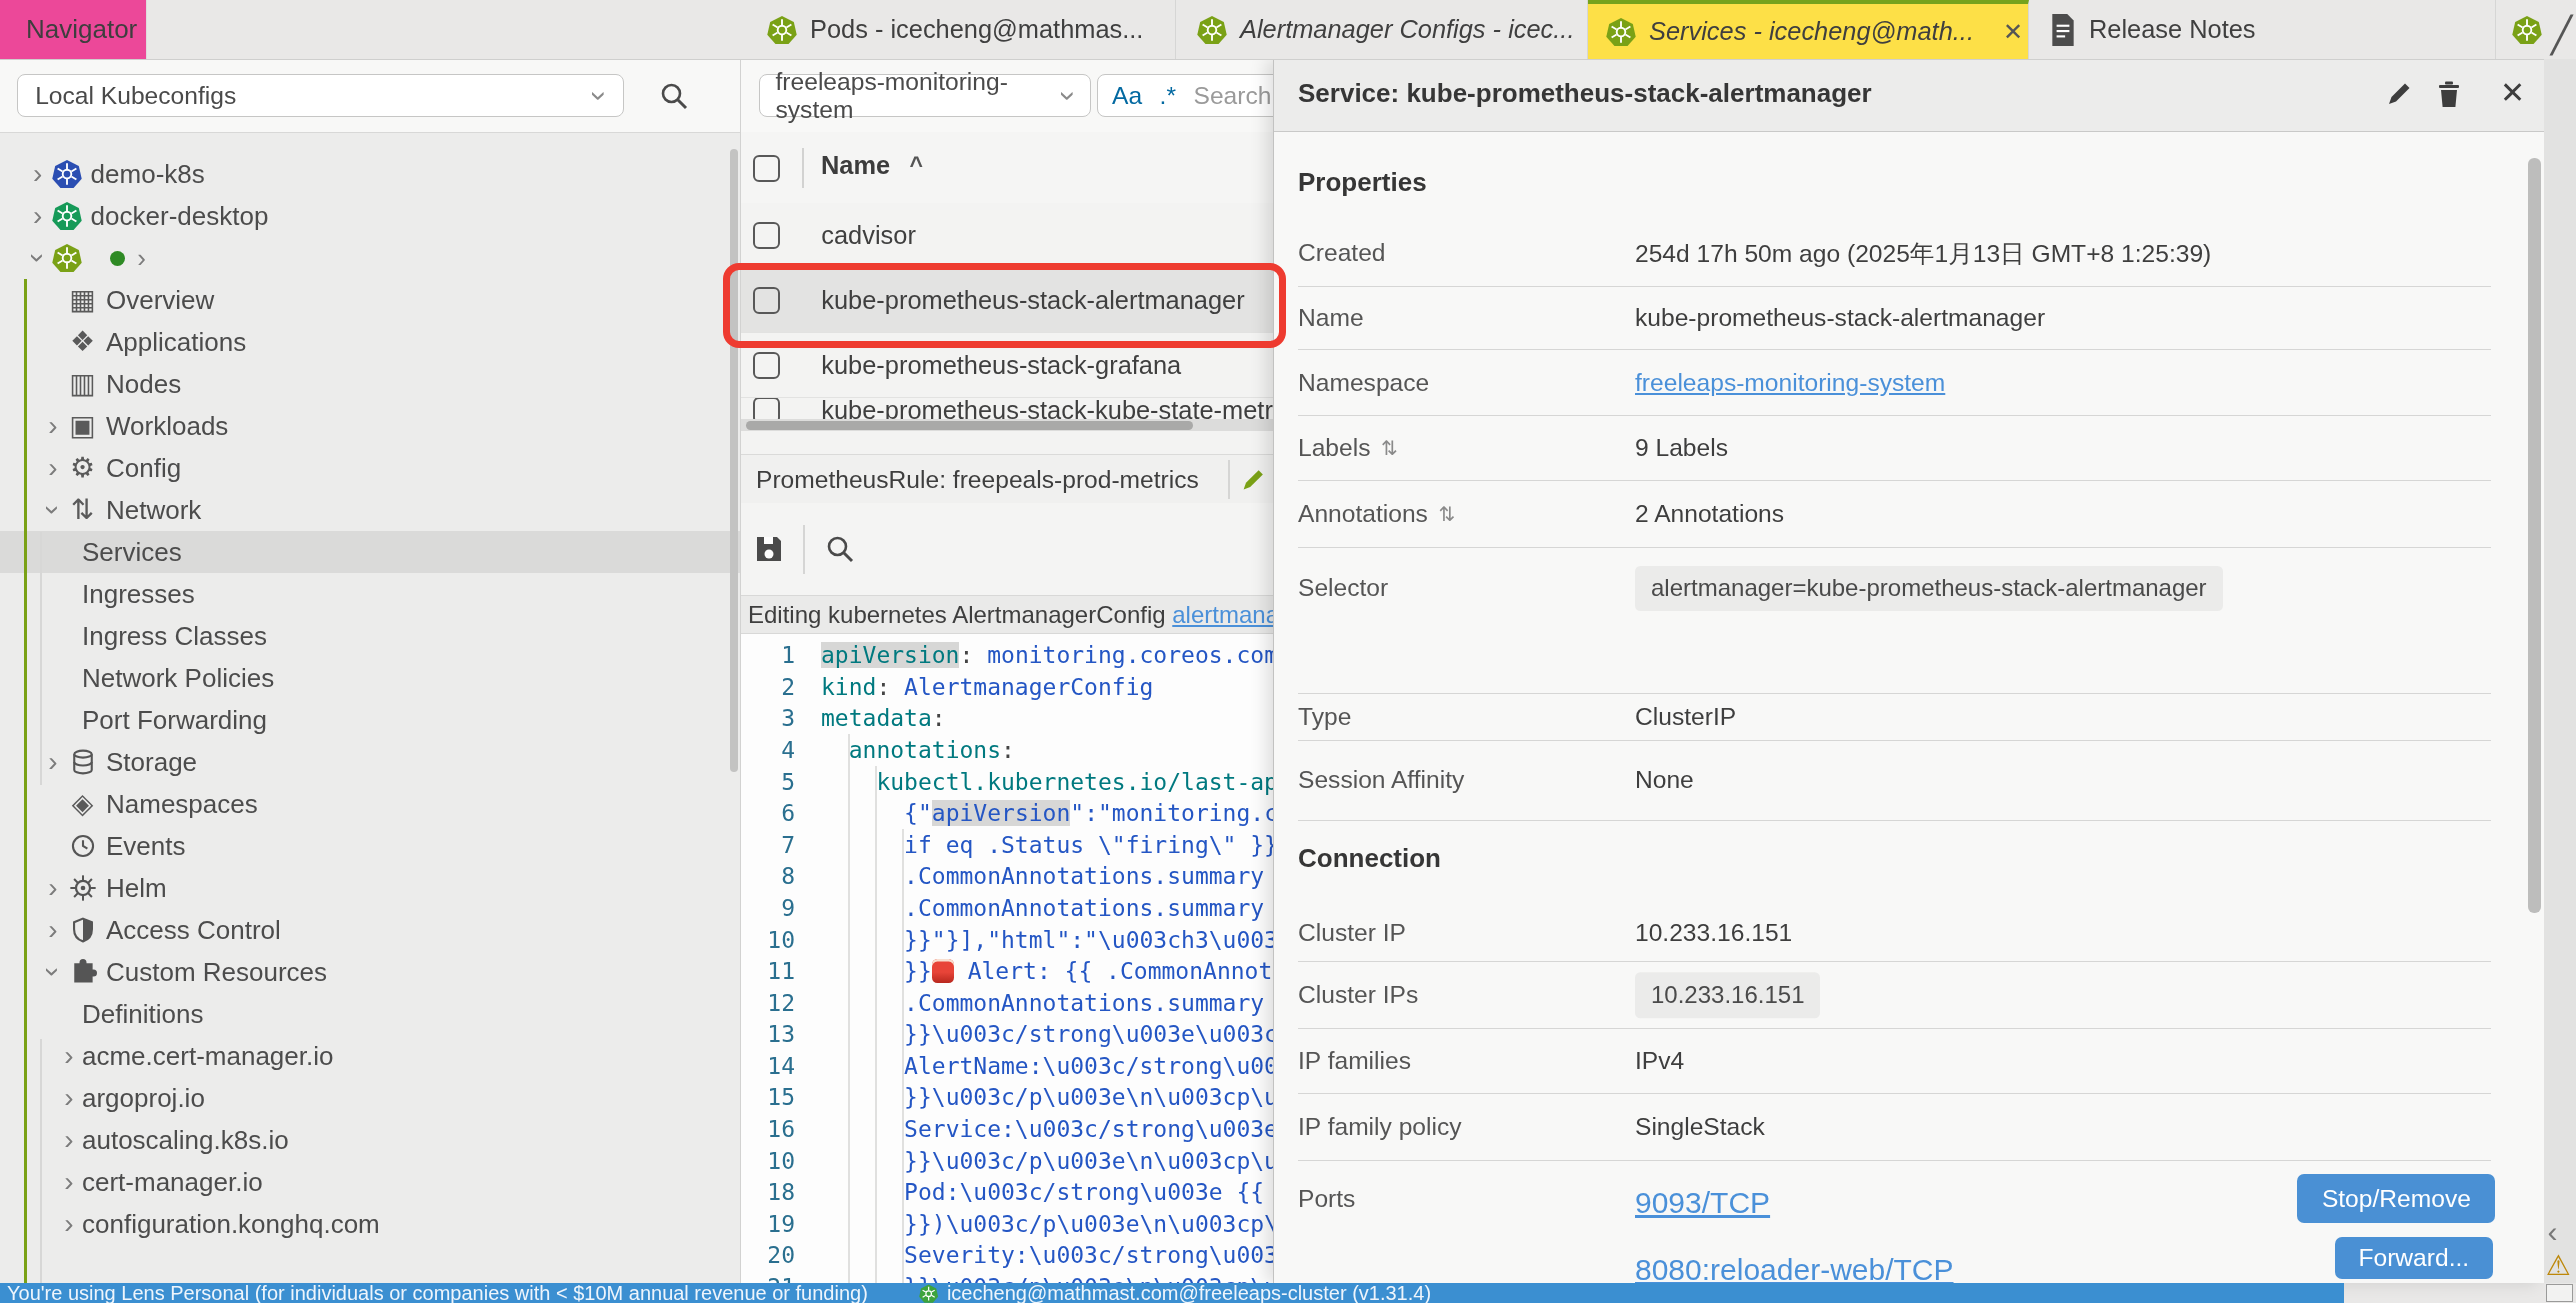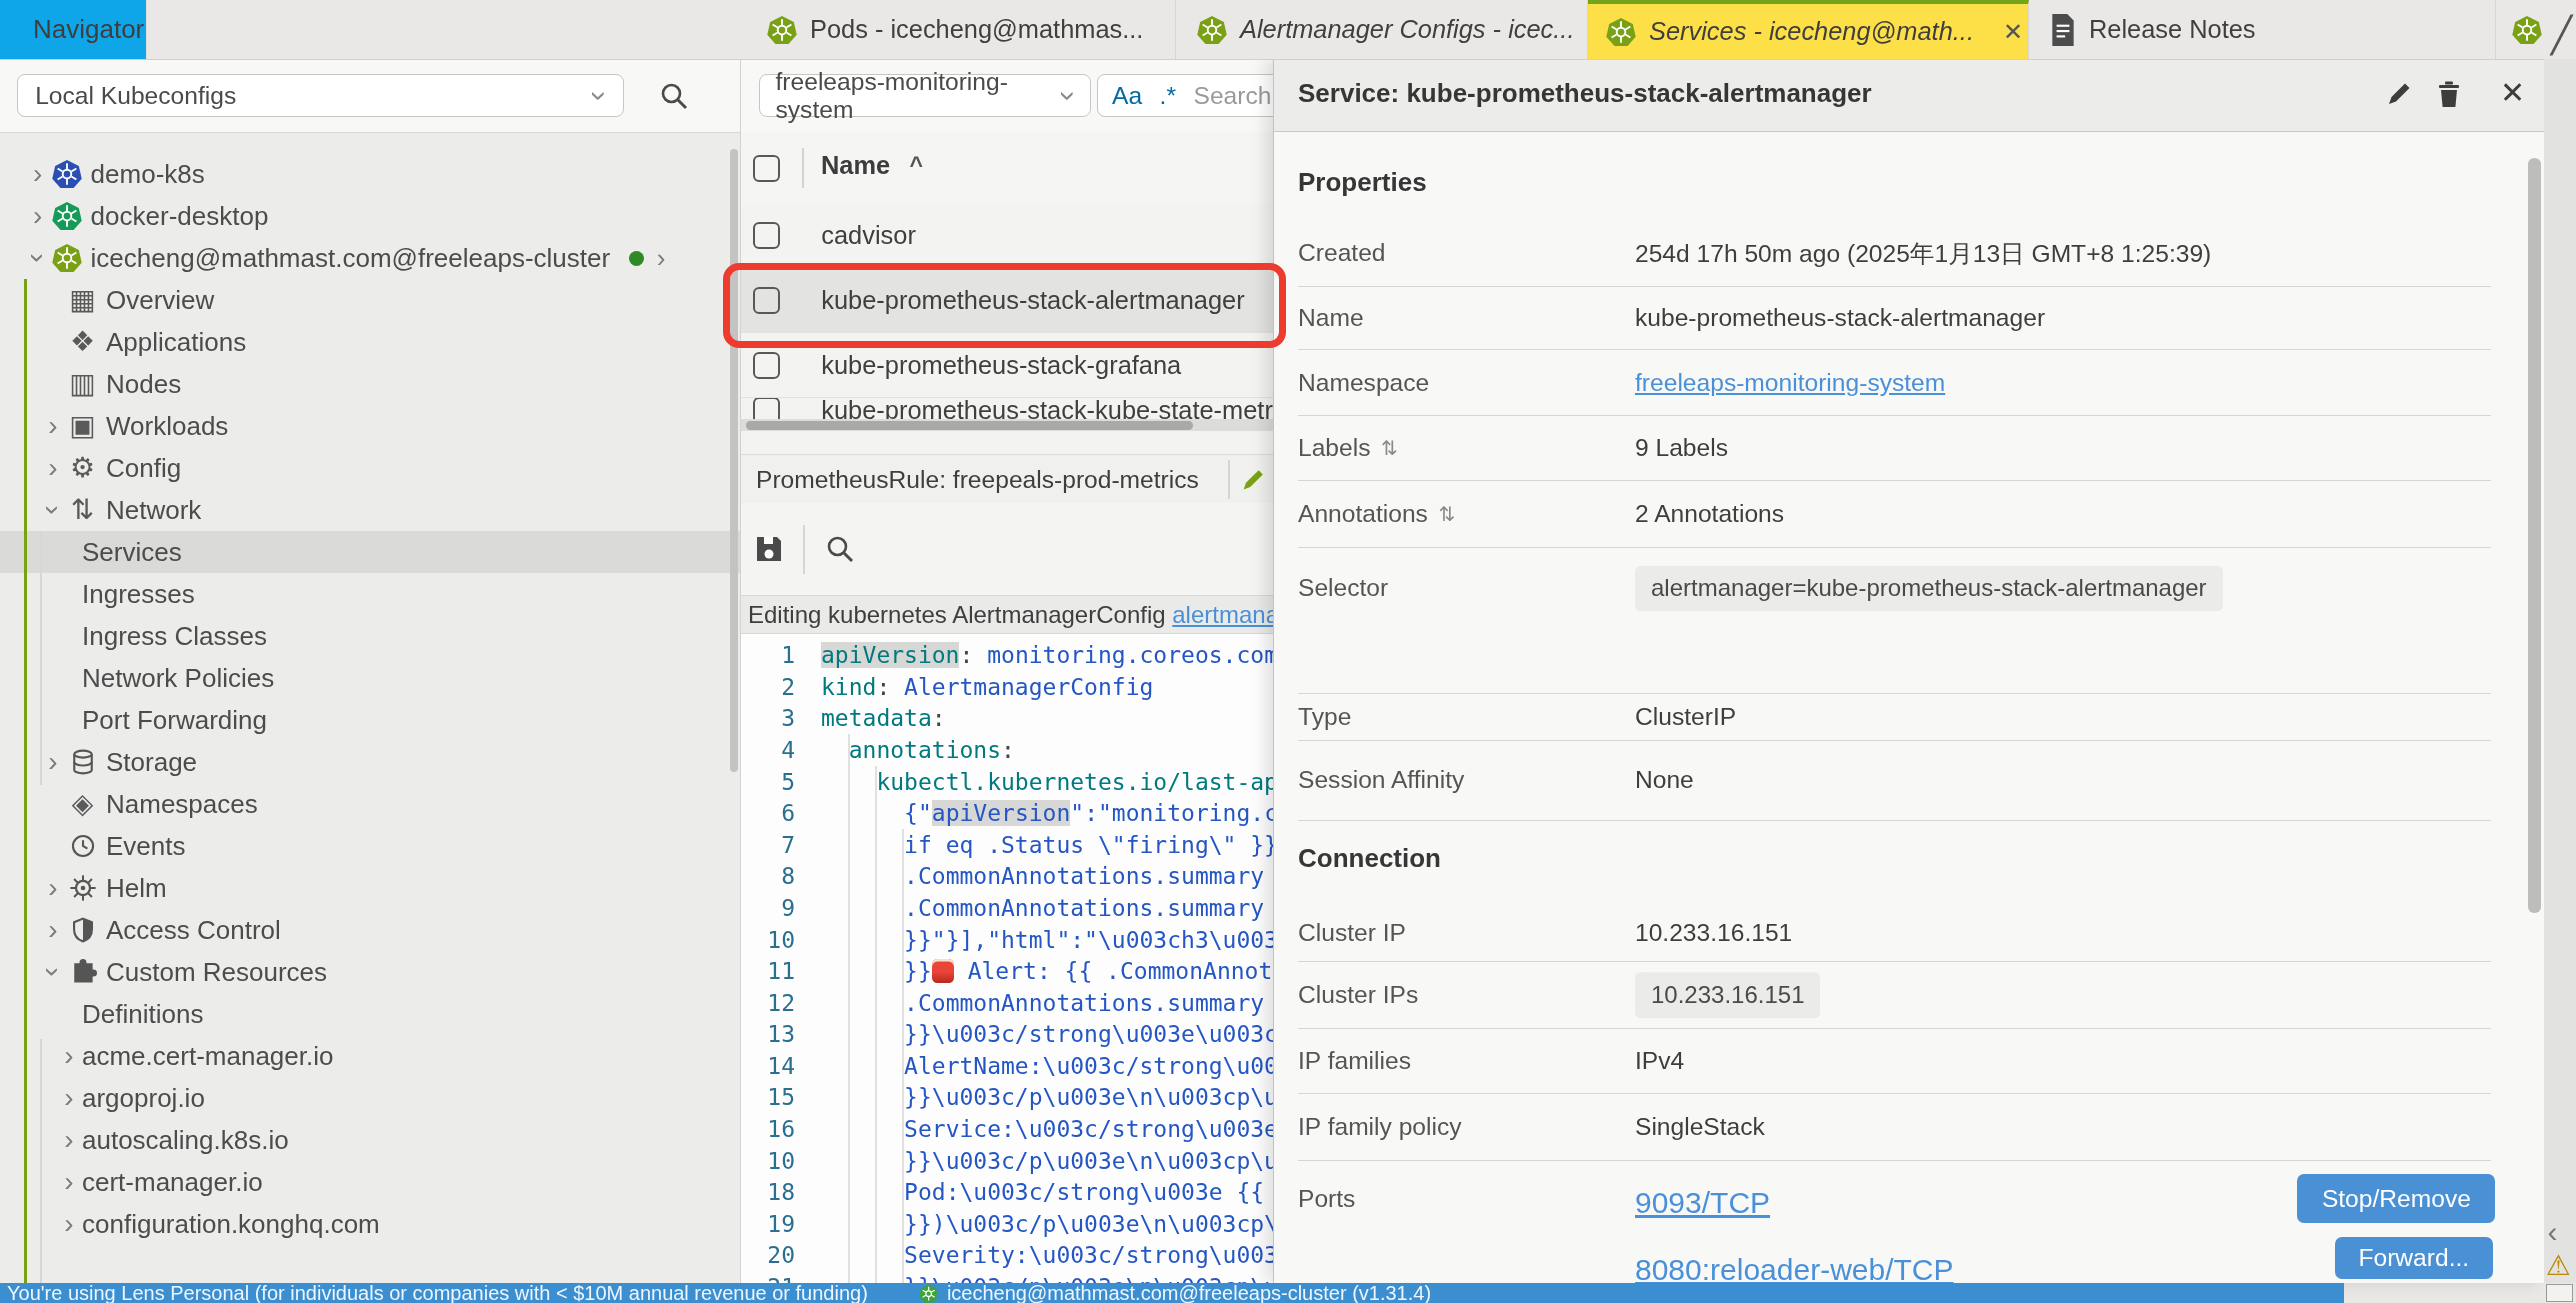--- a/index.html
+++ b/index.html
@@ -1,21 +1,21 @@
 <!DOCTYPE html>
 <html style="font-size:14px"><head>
 <meta charset="utf-8">
 <style>
   html,body{margin:0;padding:0;background:#e9e8e7;font-family:"Liberation Sans",sans-serif;}
   .app{position:relative;width:2576px;height:1304px;overflow:hidden;background:#e9e8e7;color:#454545;}
   svg{display:block;}
 
   
   .topbar{position:absolute;left:0;top:0;width:2576px;height:59px;background:#e9e8e7;border-bottom:0.9px solid #cfcfce;z-index:42;}
-  .nav-tab{position:absolute;left:0;top:0;width:147px;height:59px;background:#0ea5e9;display:flex;align-items:center;padding-left:33px;box-sizing:border-box;font-size:26px;color:#3e3e3e;border-right:0.9px solid #dddddc;}
+  .nav-tab{position:absolute;left:0;top:0;width:147px;height:59px;background:#ec4899;display:flex;align-items:center;padding-left:26px;box-sizing:border-box;font-size:26px;color:#3e3e3e;border-right:0.9px solid #dddddc;}
   .tabs{position:absolute;left:746px;top:0;height:59px;display:flex;}
   .tab{height:59px;display:flex;align-items:center;gap:13px;padding:0 21px;box-sizing:border-box;border-right:0.9px solid #d6d6d5;font-size:25.4px;color:#3f3f3f;white-space:nowrap;overflow:hidden;}
   .tab.italic .tab-label{font-style:italic;}
   .tab.active{background:#fde047;border-top:4.4px solid #76a31c;padding-left:18px;}
   .tab-close{margin-left:16px;font-size:24px;color:#555;}
   .tab.partial{border-right:none;padding:0 16px;}
 
   
   .sidebar{position:absolute;left:0;top:59px;width:741px;height:1224px;background:#ececeb;border-right:0.9px solid #d2d2d1;box-sizing:border-box;z-index:10;}
   .sidebar-top{position:absolute;left:0;top:0;width:100%;height:73px;background:#f8f8f7;border-bottom:0.9px solid #d8d8d7;}
@@ -269,21 +269,20 @@
               <g stroke="#fff" stroke-width="2">
                 <line x1="16" y1="10.6" x2="16" y2="4.5"></line>
                 <line x1="20.7" y1="13.3" x2="26" y2="10.2"></line>
                 <line x1="20.7" y1="18.7" x2="26" y2="21.8"></line>
                 <line x1="16" y1="21.4" x2="16" y2="27.5"></line>
                 <line x1="11.3" y1="18.7" x2="6" y2="21.8"></line>
                 <line x1="11.3" y1="13.3" x2="6" y2="10.2"></line>
               </g>
             </svg>
           </span>
-          <span class="tlabel">icecheng@mathmast.com@freeleaps-cluster</span>
           <span class="dot"></span>
           <span class="trail">›</span>
         </div>
         <div class="trow d1">
           <span class="spacer"></span>
           <span class="ticon">▦</span>
           <span class="tlabel">Overview</span>
         </div>
         <div class="trow d1">
           <span class="spacer"></span>

